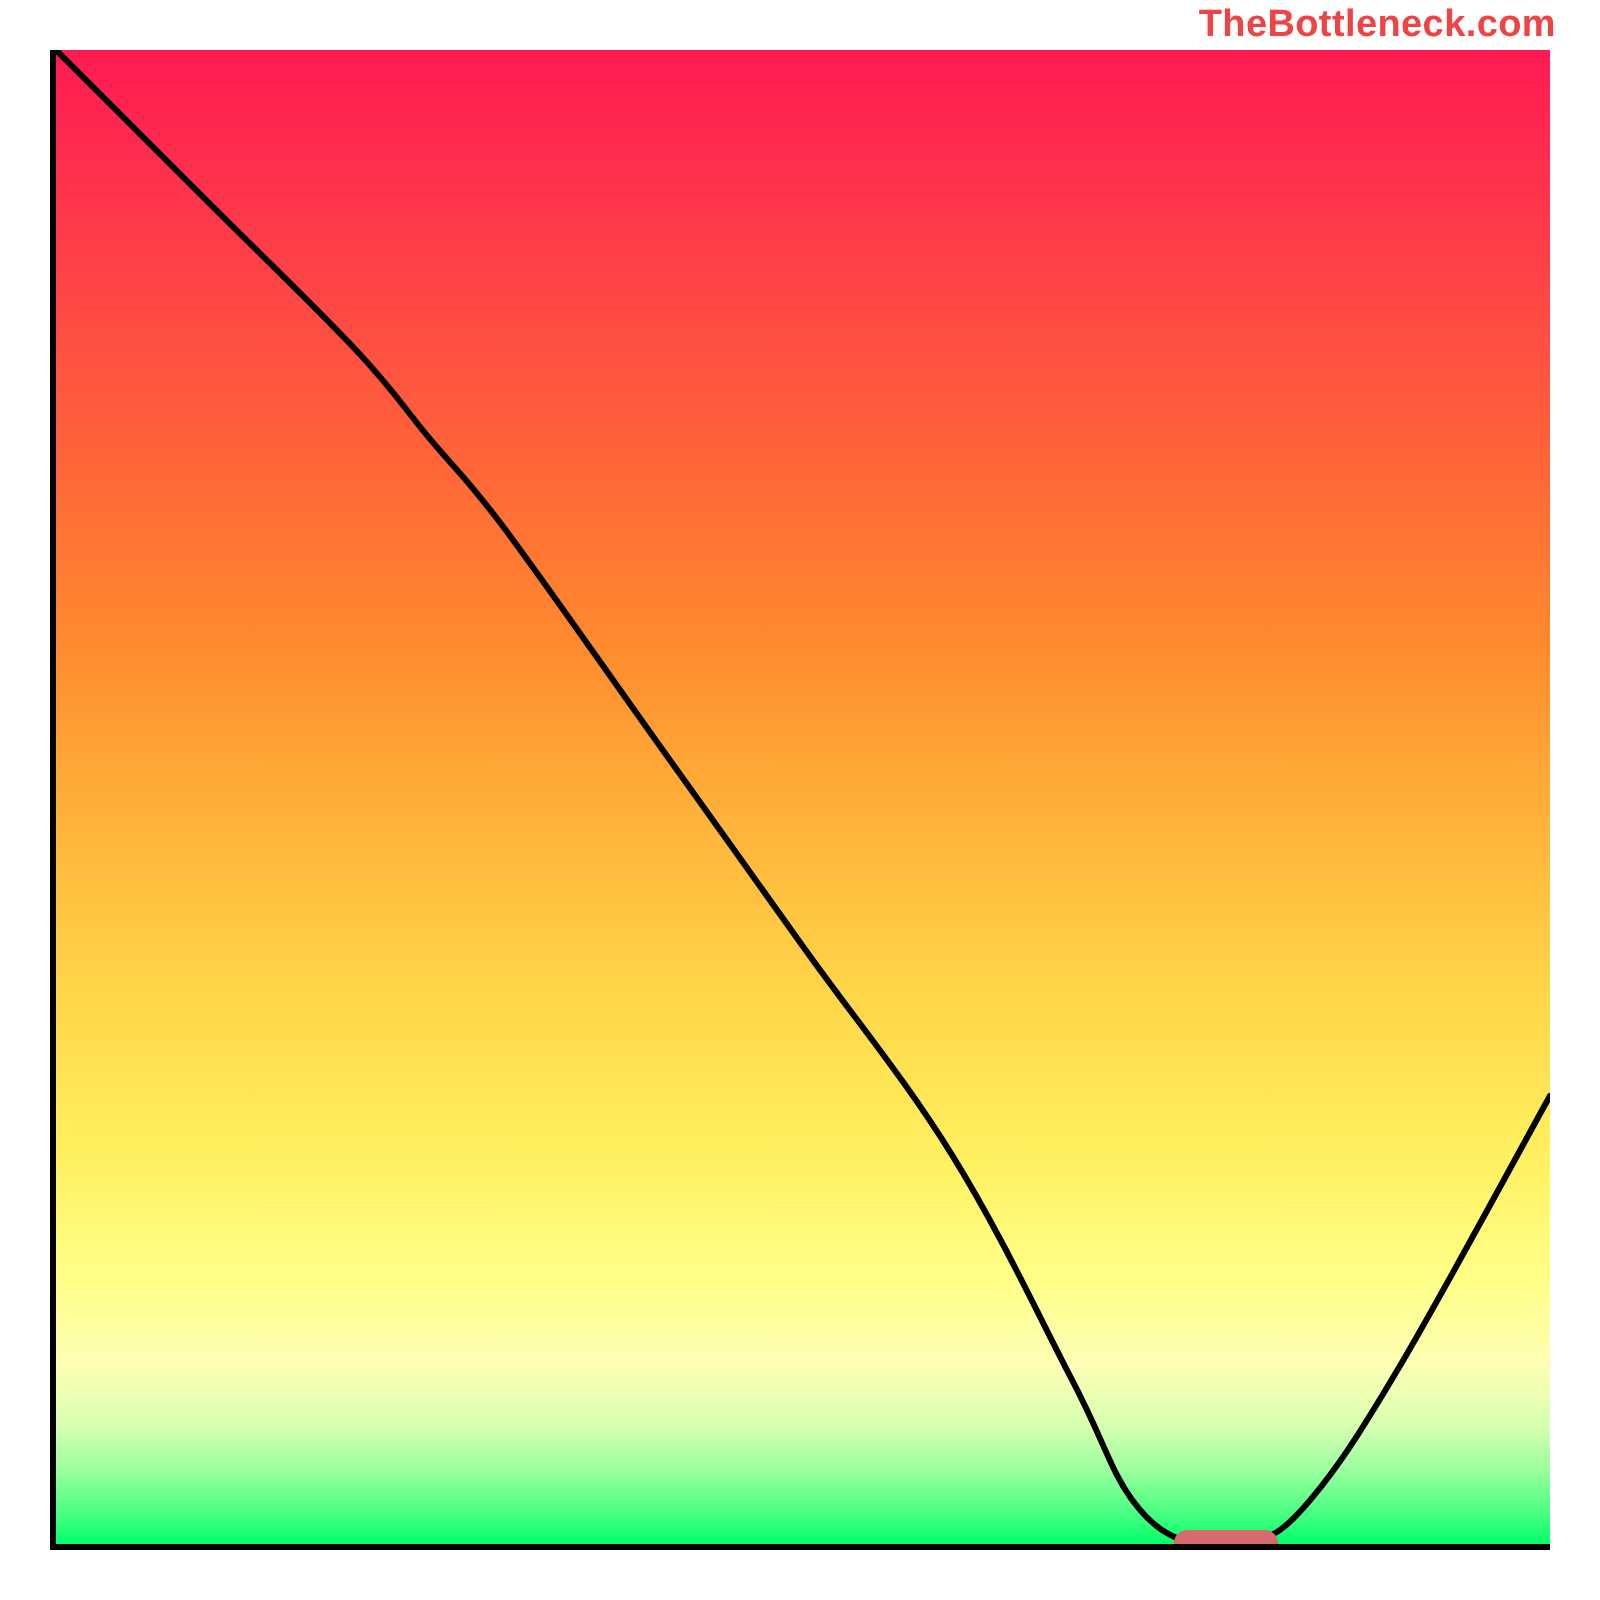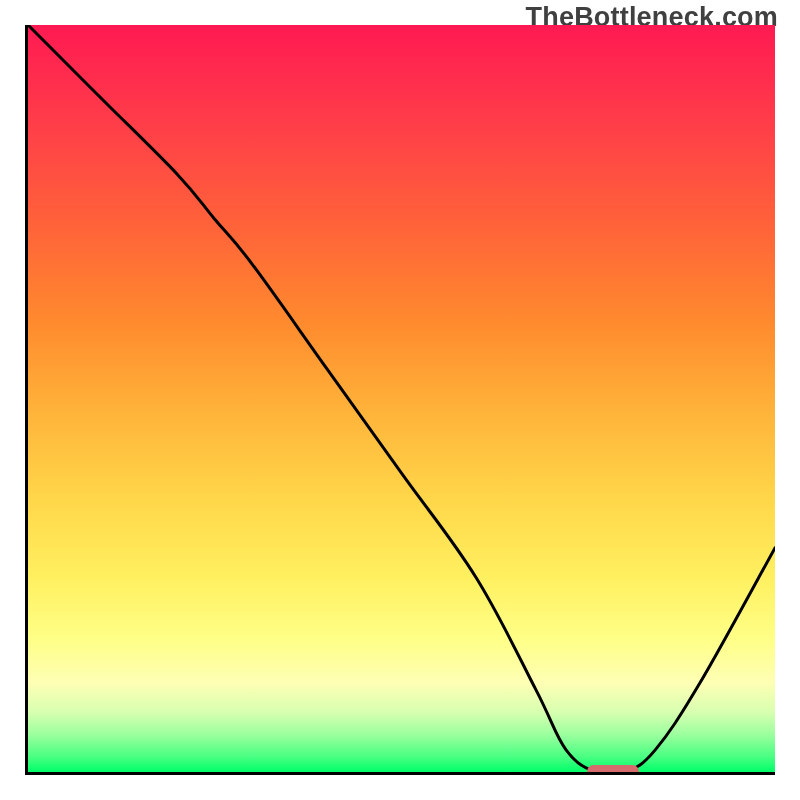--- a/index.html
+++ b/index.html
@@ -52,23 +52,23 @@
     width: 50px;
     height: 13px;
     border-radius: 7px;
     background: #d76a6c;
   }
   .watermark {
     position: absolute;
     top: 2px;
     right: 22px;
     font-family: Arial, Helvetica, sans-serif;
-    font-size: 27px;
+    font-size: 19px;
     font-weight: 600;
-    color: #404040;
+    color: #ef4444;
     letter-spacing: 0.2px;
   }
 </style>
 </head>
 <body>
 
 <div class="chart-container">
 
   <div class="watermark">TheBottleneck.com</div>
 

